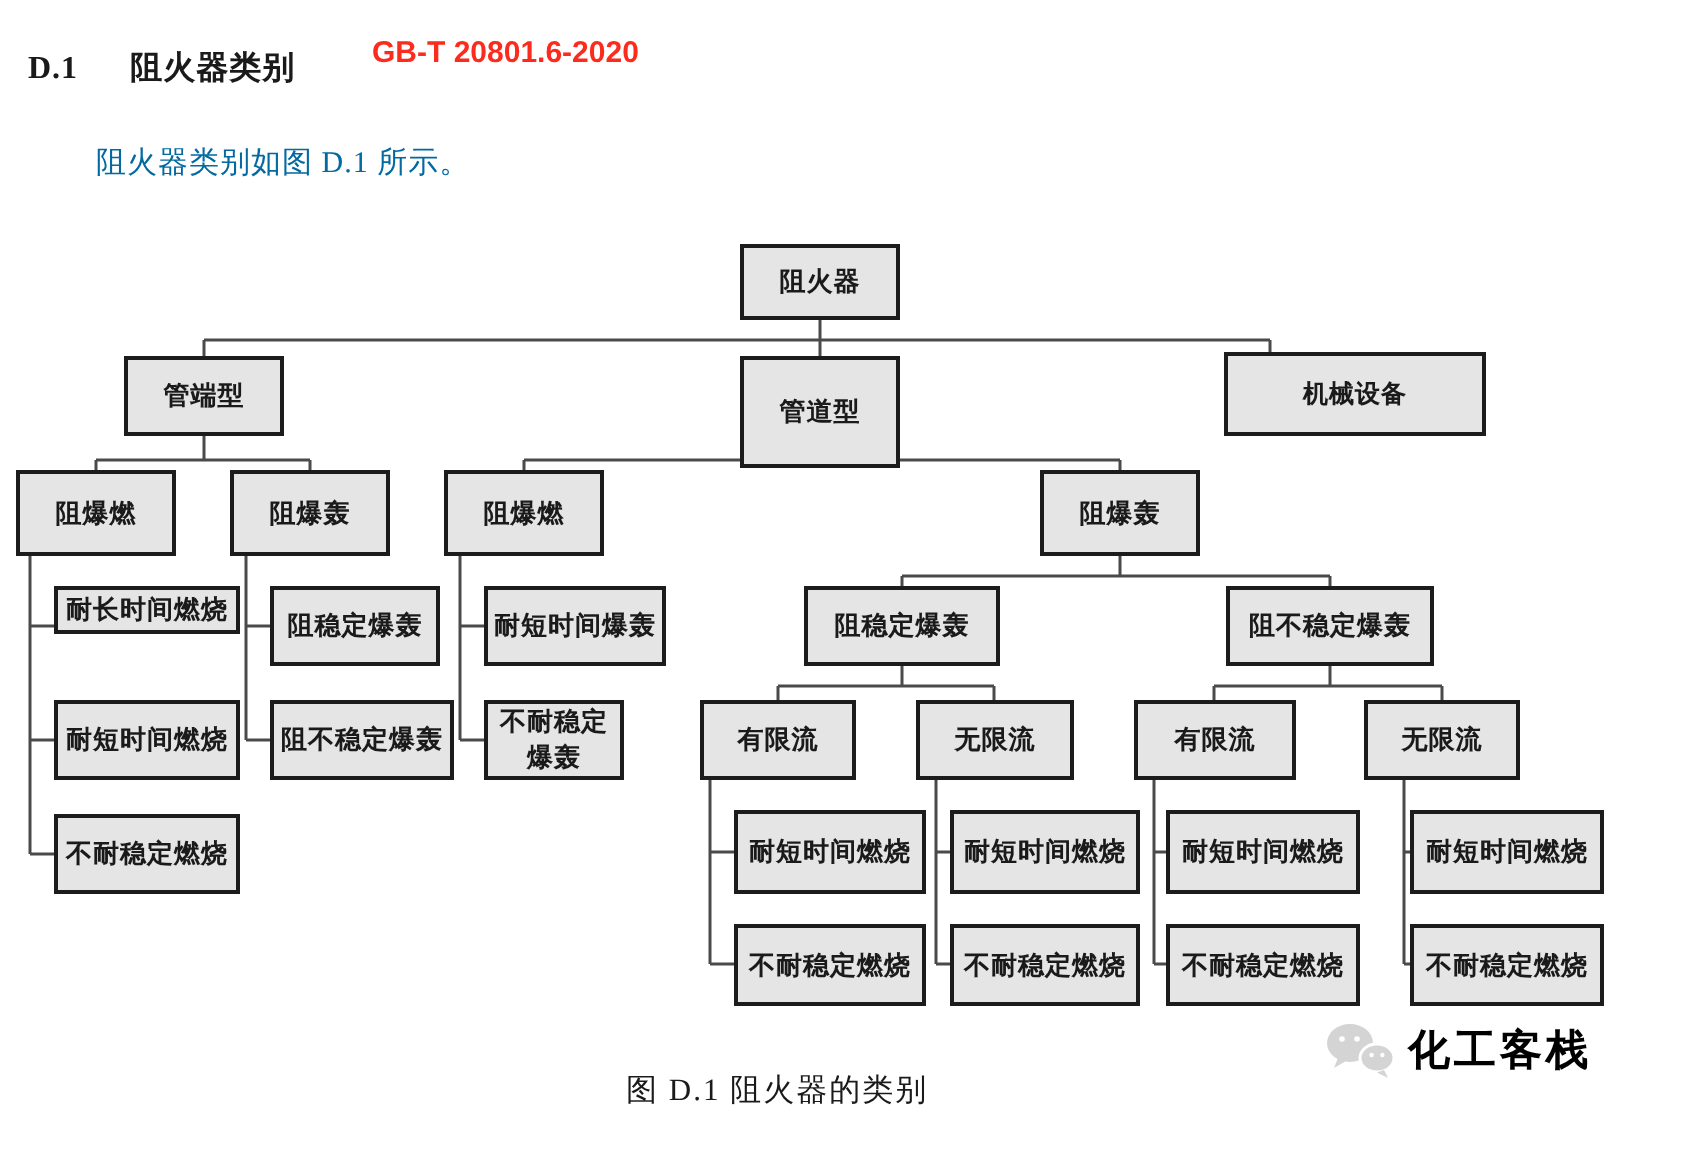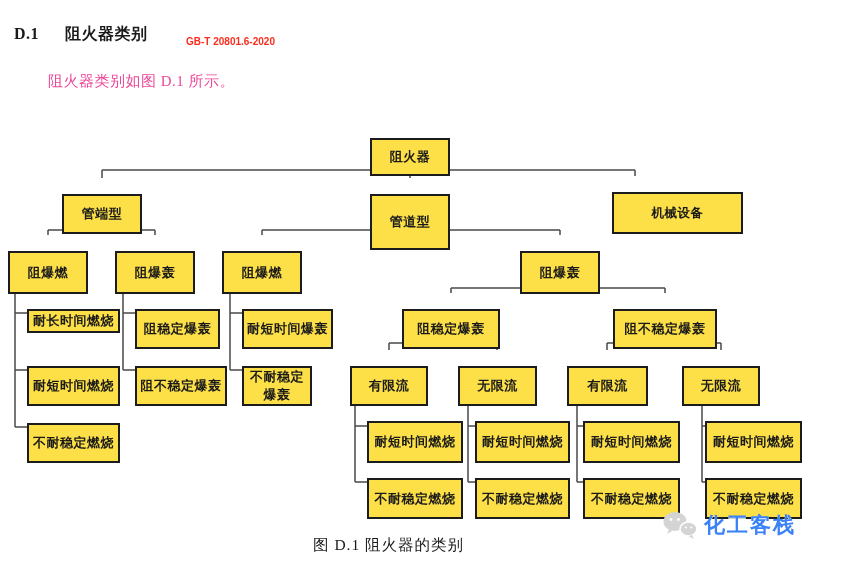--- a/index.html
+++ b/index.html
@@ -10,43 +10,43 @@
   }
   html,body{margin:0;padding:0;background:#fff;}
   body{
     width:842px;height:582px;position:relative;overflow:hidden;
     font-family:"Liberation Serif","DejaVu Serif",serif;color:#1a1a1a;
   }
   .abs{position:absolute;}
   .section-heading{left:14px;top:24px;font-size:16px;font-weight:bold;letter-spacing:.5px;}
   .section-heading .num{margin-right:26px;text-align:center;}
   .standard-ref{
-    left:186px;top:36px;font-size:10px;font-weight:bold;
+    left:186px;top:18px;font-size:15px;font-weight:bold;
     color:var(--standard-ref-red);
     font-family:"Liberation Sans","DejaVu Sans",sans-serif;
   }
-  .intro-text{left:48px;top:72px;font-size:15px;letter-spacing:.5px;color:#ec4899;}
+  .intro-text{left:48px;top:72px;font-size:15px;letter-spacing:.5px;color:#0369a1;}
   .figure-caption{left:313px;top:535px;font-size:15.5px;font-weight:normal;letter-spacing:1px;}
   .node{
-    position:absolute;box-sizing:border-box;background:#fde047;
+    position:absolute;box-sizing:border-box;background:#e5e5e5;
     border:2px solid var(--box-border);
     display:flex;align-items:center;justify-content:center;
     font-size:13px;font-weight:bold;letter-spacing:.5px;
-    text-align:center;line-height:1.35;z-index:2;margin-top:16px;
+    text-align:center;line-height:1.35;z-index:2;
   }
   .node.two-line{font-size:12.5px;flex-direction:row;padding:1px 0;}
   .node.two-line span{display:block;}
   svg.connectors{left:0;top:0;z-index:1;}
   .watermark{
     left:662px;top:510px;display:flex;align-items:center;gap:6px;
     color:var(--watermark);z-index:3;
     font-family:"Liberation Sans","DejaVu Sans",sans-serif;
   }
   .watermark .wm-text{font-size:21px;letter-spacing:2px;font-weight:bold;
-    color:#3b82f6;text-shadow:0 1px 0 #fff;}
+    color:#000000;text-shadow:0 1px 0 #fff;}
 </style>
 </head>
 <body>
 
 <div class="abs section-heading">
   <span class="num">D.1</span><span>阻火器类别</span>
 </div>
 <div class="abs standard-ref">GB-T 20801.6-2020</div>
 <div class="abs intro-text">阻火器类别如图 D.1 所示。</div>
 

